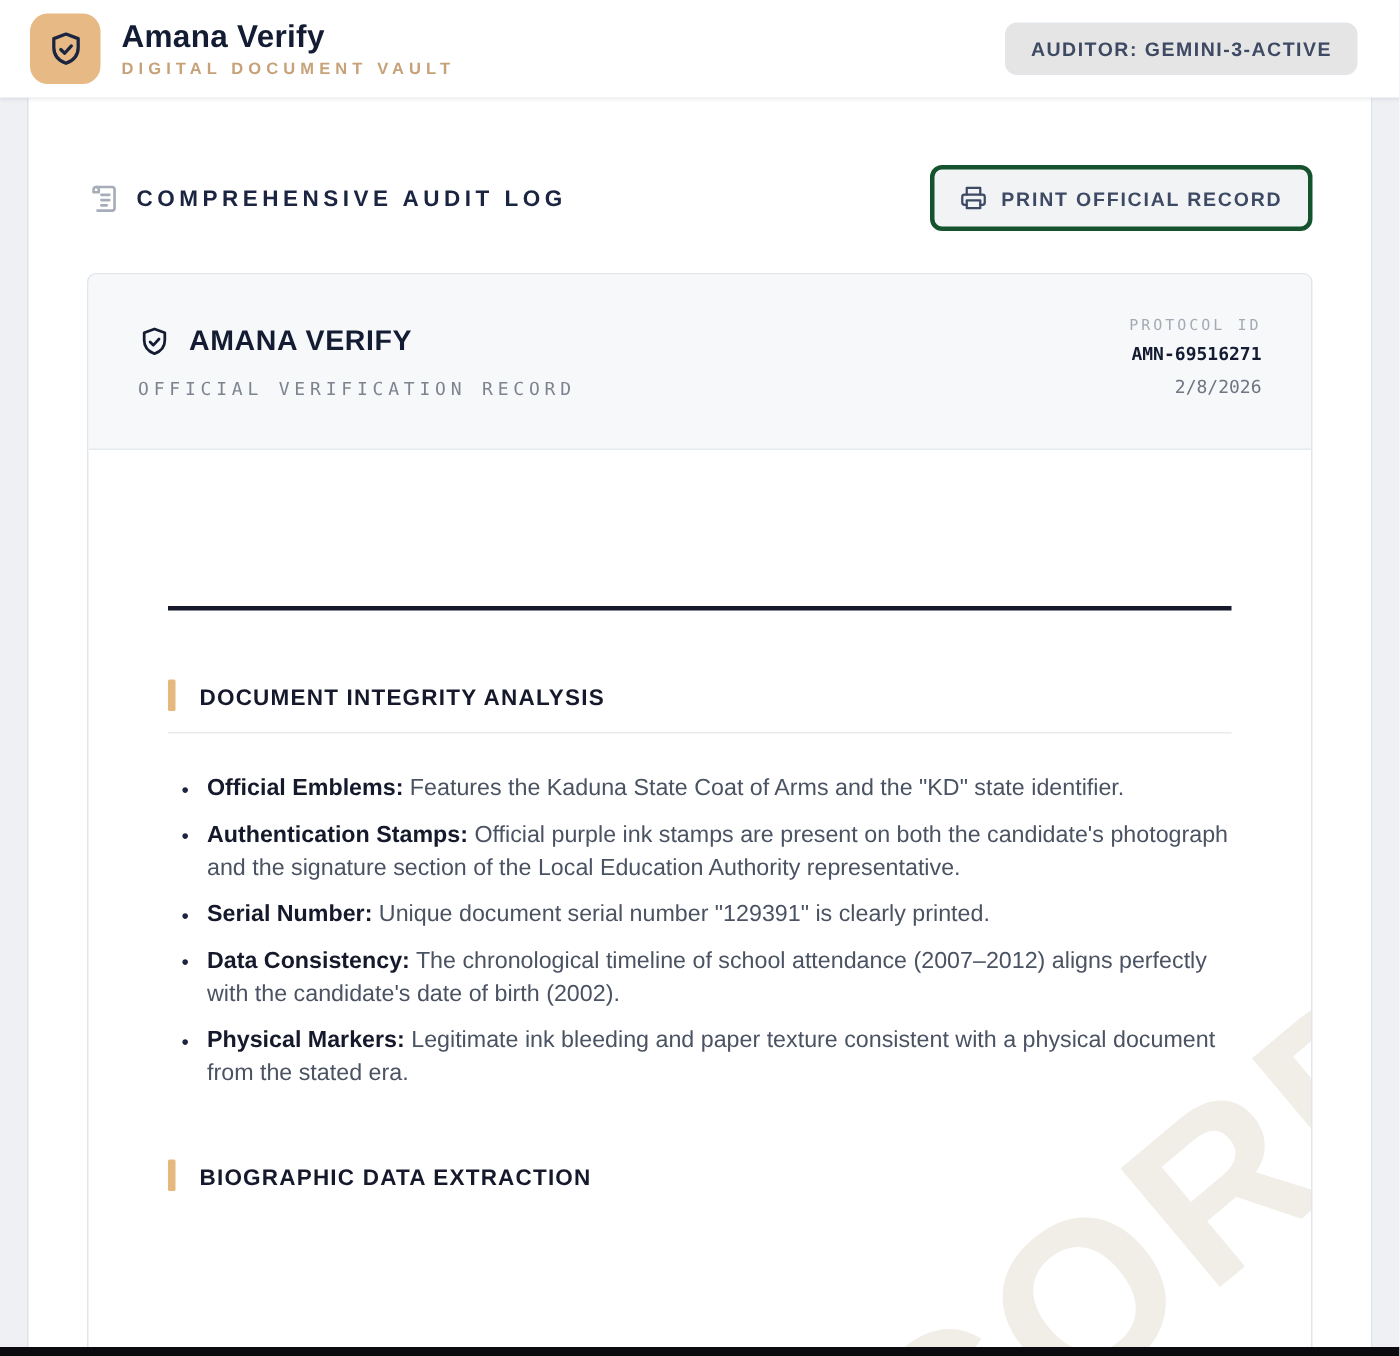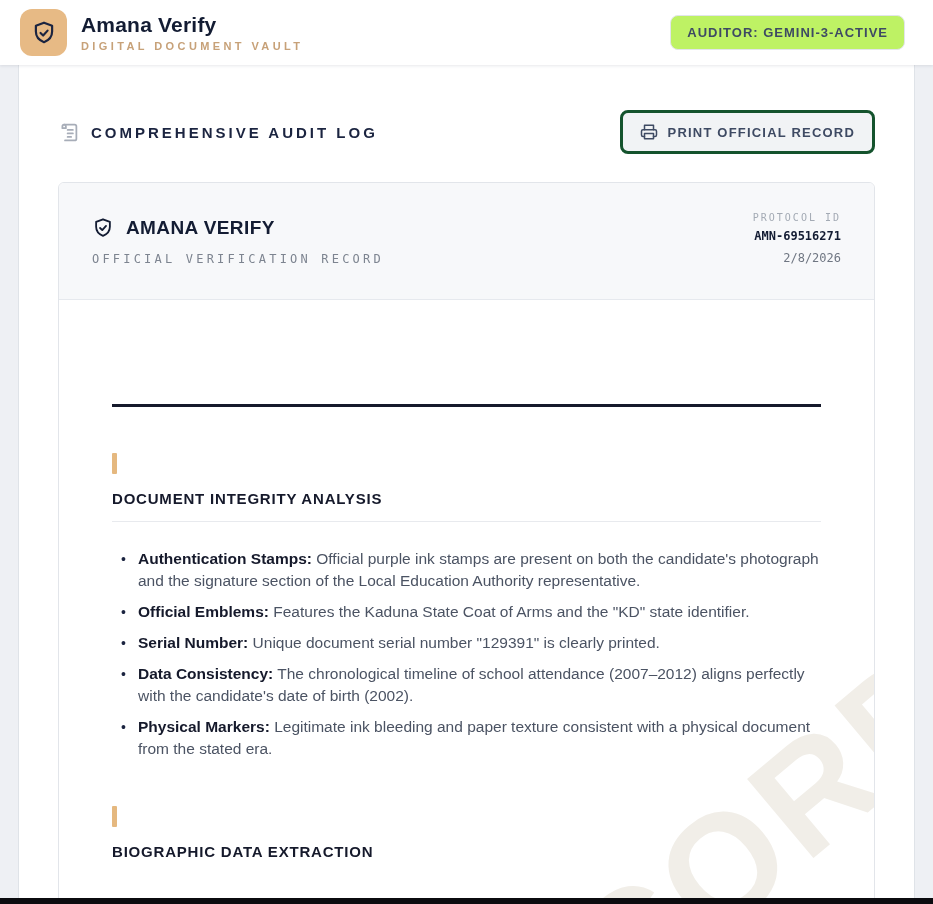--- a/index.html
+++ b/index.html
@@ -21,21 +21,21 @@
   .brand { display:flex; align-items:center; gap:14px; }
   .brand-logo {
     width:47px; height:47px; border-radius:12px;
     background:#e7ba85; display:flex; align-items:center; justify-content:center;
     color:#1b2440;
   }
   .brand-title { font-size:21px; font-weight:bold; color:#131c33; letter-spacing:.2px; }
   .brand-tagline { font-size:11px; font-weight:bold; color:#c7a178; letter-spacing:3.4px; margin-top:3px; }
   .auditor-badge {
     font-size:13px; font-weight:bold; color:#3e4a63; letter-spacing:1px;
-    background:#bef264; border:1px solid #e2e5ea; border-radius:8px;
+    background:#e5e5e5; border:1px solid #e2e5ea; border-radius:8px;
     padding:9px 16px; cursor:default;
   }
   
   .main-panel {
     margin:0 18px; background:#ffffff;
     border-left:1px solid #dfe3e8; border-right:1px solid #dfe3e8;
     height:867px; padding:0 39px; overflow:hidden; position:relative;
   }
   .audit-row {
     margin-top:45px; display:flex; align-items:center; justify-content:space-between;
@@ -81,21 +81,21 @@
     white-space:nowrap; pointer-events:none; user-select:none; z-index:0;
   }
   .body-content { position:relative; z-index:1; }
   .exec-title { font-size:21px; font-weight:bold; color:#15192b; letter-spacing:2.2px; }
   .exec-rule { border:none; border-bottom:3px solid #15192b; margin:20px 0 0 0; }
   .exec-body {
     margin-top:28px; font-size:15.5px; line-height:22px; color:#4b5363;
     text-align:justify;
   }
   .section { margin-top:46px; }
-  .section-head { display:flex; align-items:flex-start; gap:16px;flex-direction:column; }
+  .section-head { display:flex; align-items:flex-end; gap:16px; }
   .section-bar { width:5px; height:21px; background:#e5b87f; border-radius:1px; }
   .section-title { font-size:15px; font-weight:bold; color:#15192b; letter-spacing:.8px; }
   .section-rule { border:none; border-bottom:1px solid #e8eaee; margin:14px 0 0 0; }
   ul.findings { list-style:none; margin-top:26px; }
   ul.findings li {
     position:relative; padding-left:26px; margin-bottom:9px;
     font-size:15.5px; line-height:22px; color:#4b5363;
   }
   ul.findings li::before {
     content:"•"; position:absolute; left:9px; top:0; color:#1b2440; font-size:14px;
@@ -184,24 +184,24 @@
         <hr class="exec-rule">
 
         <div class="section">
           <div class="section-head">
             <span class="section-bar"></span>
             <span class="section-title">DOCUMENT INTEGRITY ANALYSIS</span>
           </div>
           <hr class="section-rule">
           <ul class="findings">
             <li>
+              <span class="item-label">Official Emblems:</span><span> Features the Kaduna State Coat of Arms and the "KD" state identifier.</span>
+            </li>
+            <li>
               <span class="item-label">Authentication Stamps:</span><span> Official purple ink stamps are present on both the candidate's photograph and the signature section of the Local Education Authority representative.</span>
-            </li>
-            <li>
-              <span class="item-label">Official Emblems:</span><span> Features the Kaduna State Coat of Arms and the "KD" state identifier.</span>
             </li>
             <li>
               <span class="item-label">Serial Number:</span><span> Unique document serial number "129391" is clearly printed.</span>
             </li>
             <li>
               <span class="item-label">Data Consistency:</span><span> The chronological timeline of school attendance (2007–2012) aligns perfectly with the candidate's date of birth (2002).</span>
             </li>
             <li>
               <span class="item-label">Physical Markers:</span><span> Legitimate ink bleeding and paper texture consistent with a physical document from the stated era.</span>
             </li>

